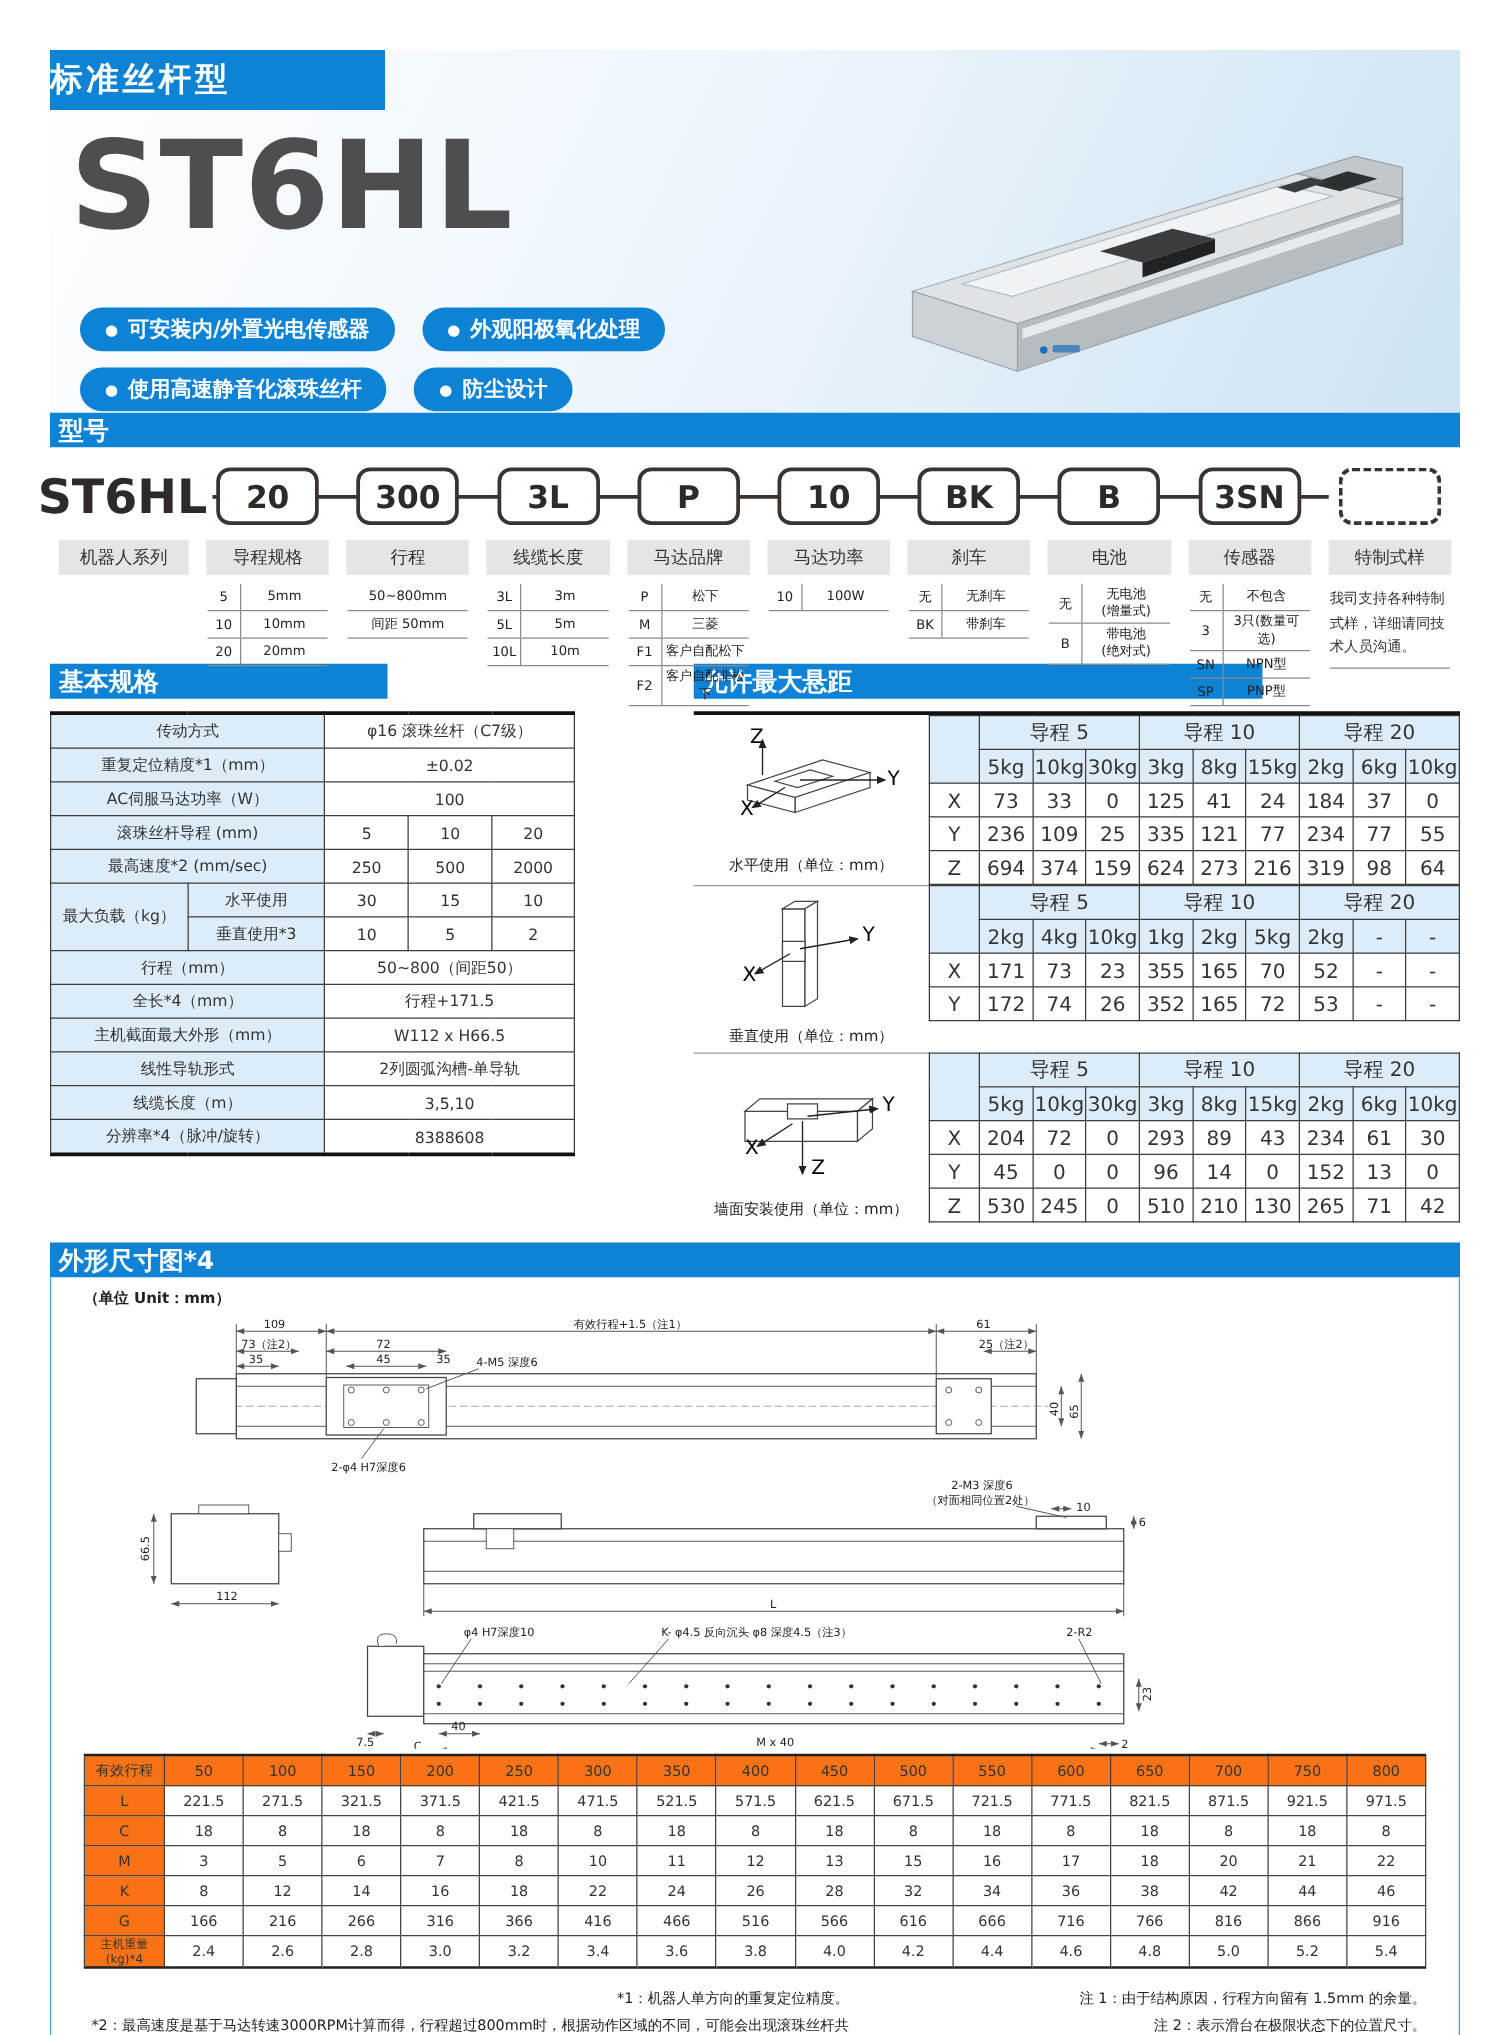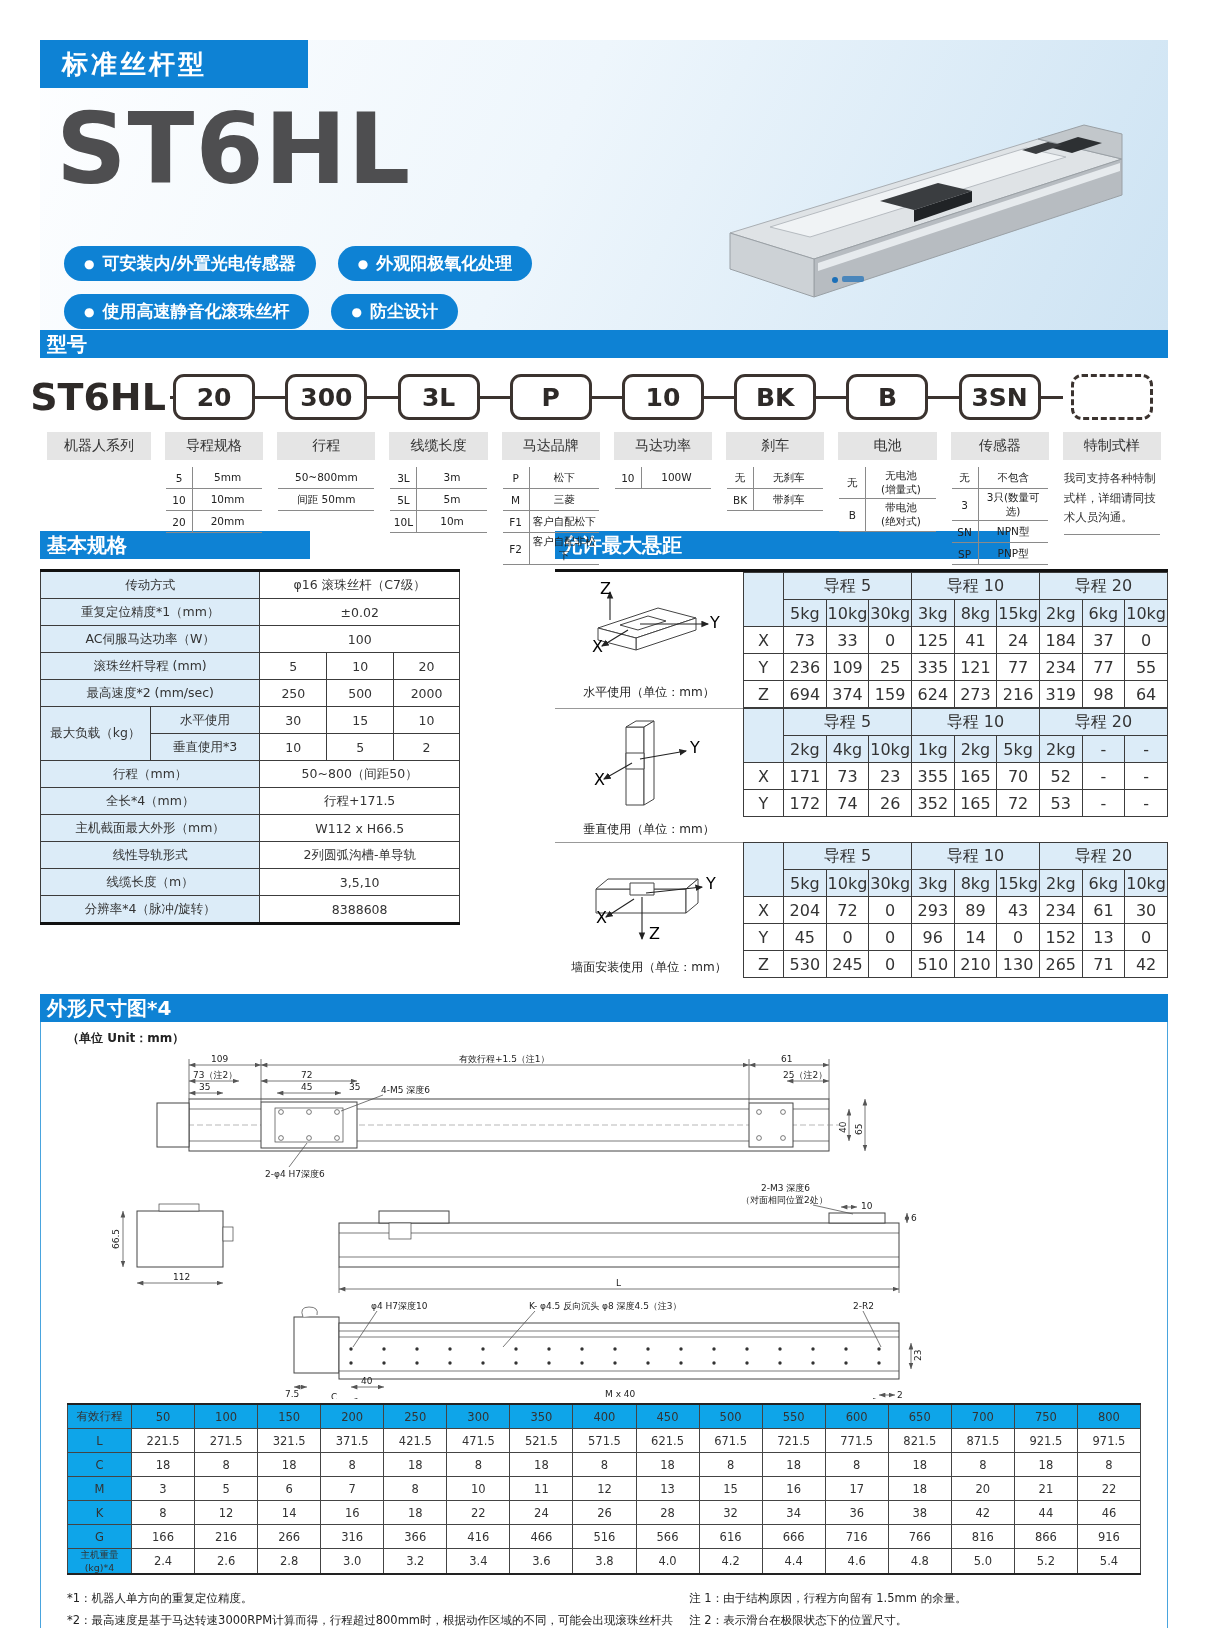--- a/index.html
+++ b/index.html
@@ -3,21 +3,21 @@
 <meta charset="utf-8">
 <style>
   html,body{margin:0;padding:0;background:#fff;}
   .page{position:relative;width:1208px;height:1628px;background:#fff;
         font-family:"DejaVu Sans","Liberation Sans",sans-serif;color:#333;overflow:hidden;}
   .content{position:absolute;left:40px;top:40px;width:1128px;}
 
   
   .hero{position:relative;height:290px;background:linear-gradient(115deg,#fdfeff 0%,#eef6fc 45%,#cde3f3 100%);}
   .hero-tag{position:absolute;left:0;top:0;width:268px;height:48px;background:#0e82d4;color:#fff;
-            font-size:26px;font-weight:bold;line-height:48px;padding-left:22px;box-sizing:border-box;letter-spacing:3px;}
+            font-size:26px;font-weight:bold;line-height:48px;box-sizing:border-box;letter-spacing:3px;}
   .hero-title{position:absolute;left:16px;top:52px;font-size:98px;font-weight:bold;color:#4e4e50;letter-spacing:1px;}
   .pills{position:absolute;left:24px;top:206px;width:600px;}
   .pill-row{display:flex;gap:22px;margin-bottom:13px;}
   .pill{background:#0e82d4;color:#fff;border-radius:999px;font-size:17px;font-weight:bold;
         padding:6px 20px;white-space:nowrap;display:flex;align-items:center;gap:8px;}
   .pill .bullet{font-size:12px;}
   .product-img{position:absolute;left:630px;top:15px;}
 
   
   .bar{background:#0e82d4;color:#fff;font-weight:bold;font-size:20px;height:28px;line-height:28px;
@@ -69,26 +69,26 @@
   .unit-note{font-size:12px;font-weight:bold;color:#222;}
   .drawings{display:block;margin:0 auto;}
   .drawings text{font-size:9px;fill:#222;}
   .drawings .dim{stroke:#555;stroke-width:0.8;}
   .drawings .part{stroke:#444;stroke-width:1;fill:#fff;}
   .drawings .part2{stroke:#444;stroke-width:0.7;fill:#fff;}
   table.dimtbl{width:100%;border-collapse:collapse;table-layout:fixed;font-size:11.5px;margin-top:4px;
                border-top:2px solid #222;}
   table.dimtbl td{border:1px solid #444;height:23px;text-align:center;padding:0;}
   table.dimtbl tr:last-child td{border-bottom:2px solid #222;}
-  table.dimtbl td.hd{background:#0ea5e9;margin-top:24px;}
+  table.dimtbl td.hd{background:#f97316;margin-top:24px;}
   table.dimtbl td.hd.small{font-size:9.5px;}
   .footnotes{display:flex;margin-top:12px;font-size:11.5px;line-height:1.95;color:#222;}
   .fn-left{width:57%;}
   .fn-right{flex:1;padding-left:10px;}
-  .fn-item{padding-left:30px;text-indent:-30px;}
+  .fn-item{padding-left:30px;text-indent:-30px;text-align:right;}
 </style>
 </head>
 <body>
 
 <div class="page">
   <div class="content">
 
     <div class="hero">
       <div class="hero-tag">标准丝杆型</div>
       <div class="hero-title">ST6HL</div>

